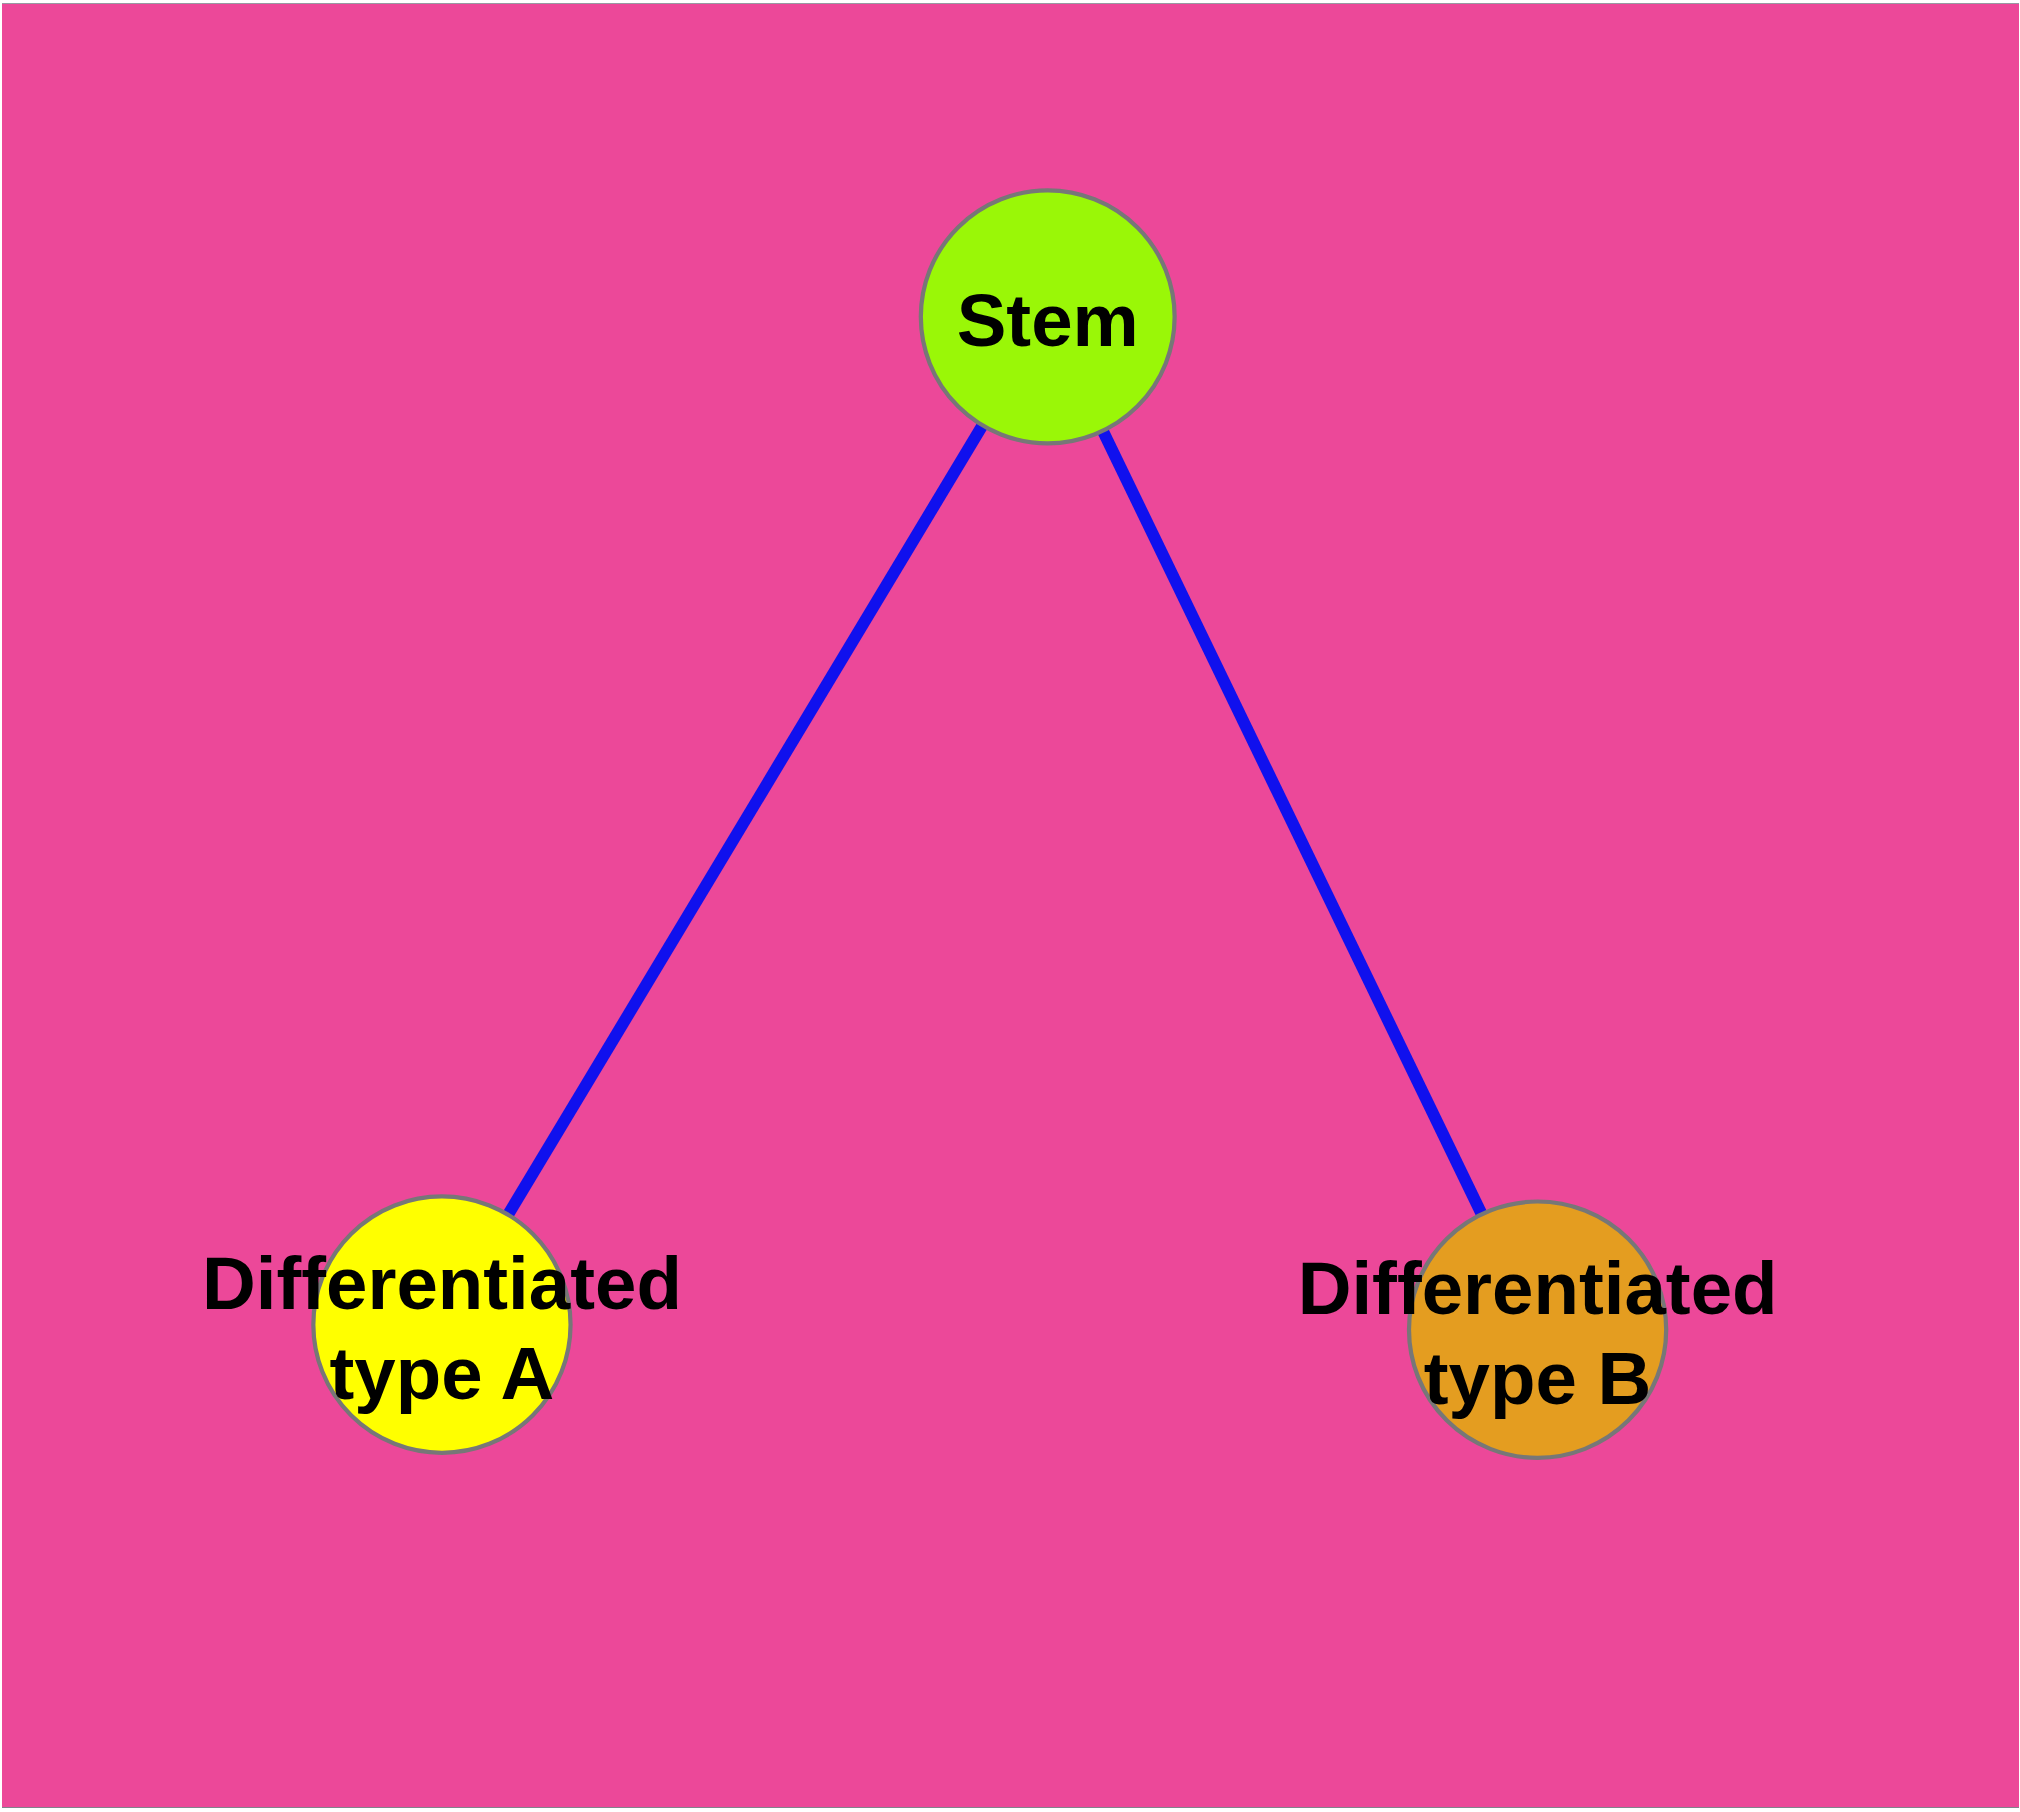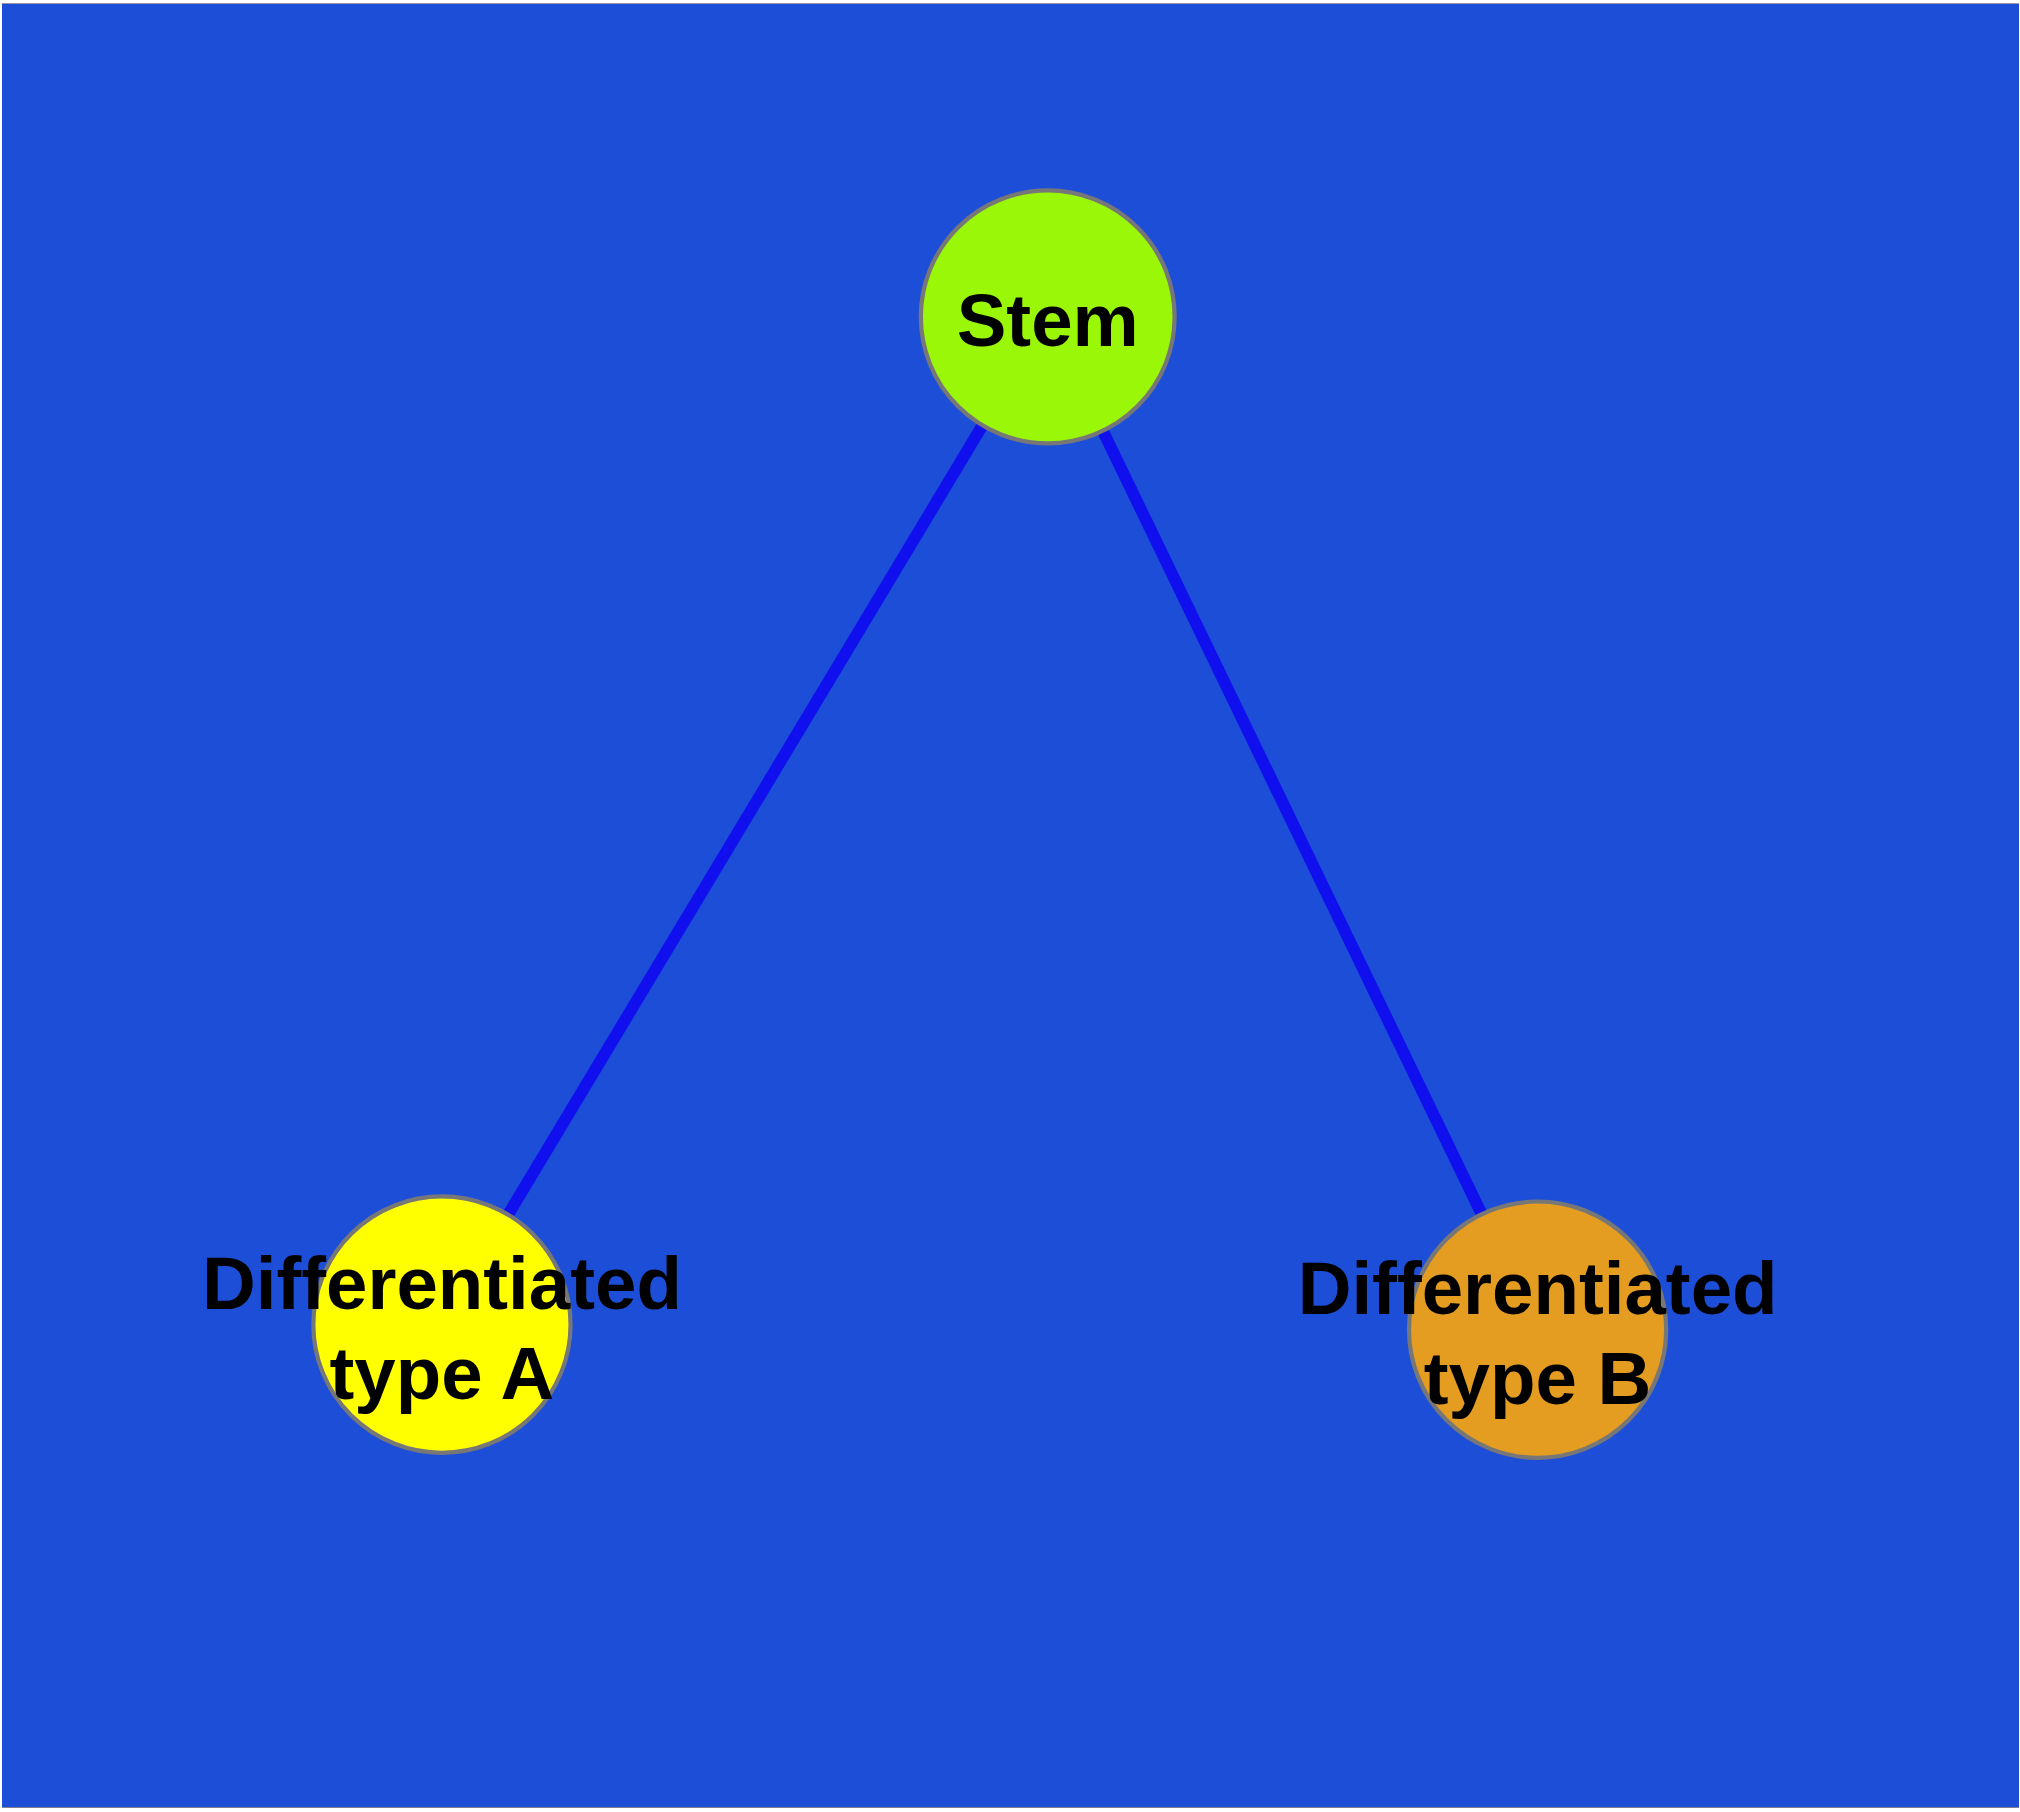--- a/index.html
+++ b/index.html
@@ -10,21 +10,21 @@
     background: #ffffff;
     overflow: hidden;
     font-family: "Liberation Sans", sans-serif;
   }
   .canvas-area {
     position: absolute;
     left: 1.7px;
     top: 3.4px;
     width: 2017px;
     height: 1805px;
-    background: #1d4ed8;
+    background: #ec4899;
     border-top: 0.8px solid #9898a2;
     border-bottom: 0.8px solid #82828c;
     box-sizing: border-box;
   }
   svg.graph {
     position: absolute;
     inset: 0;
     width: 100%;
     height: 100%;
     display: block;

